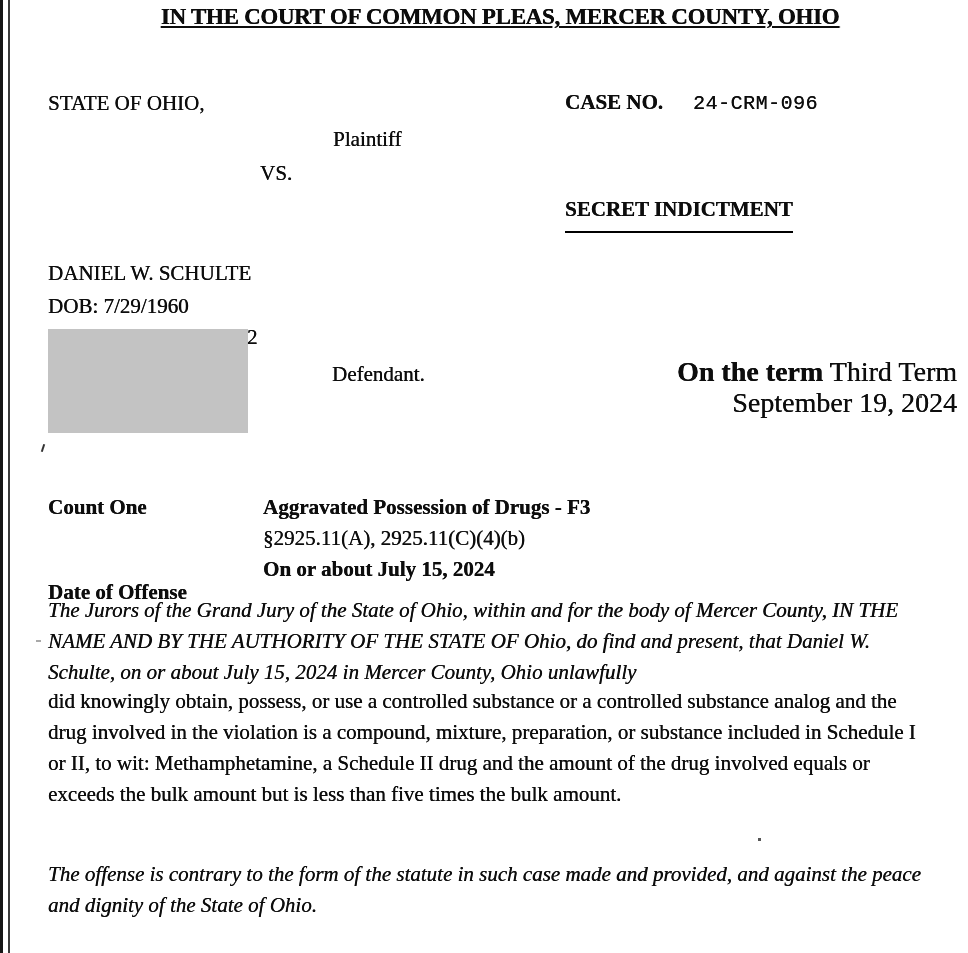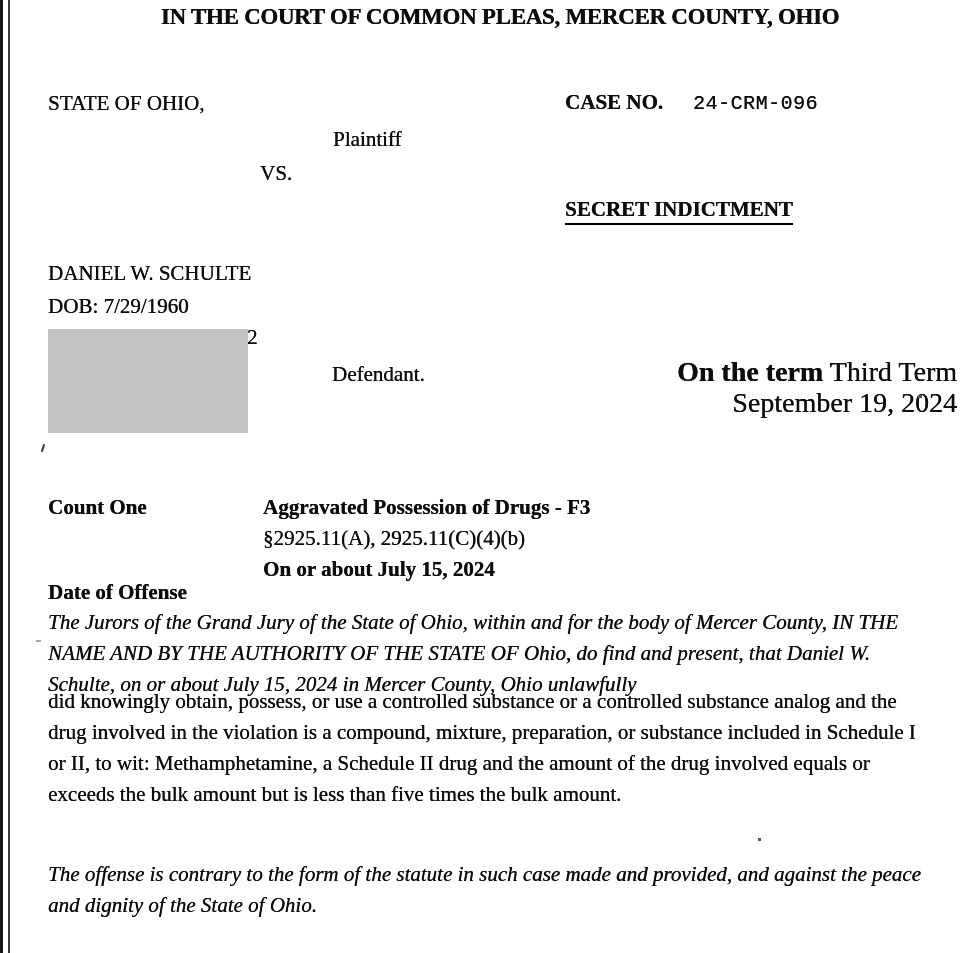--- a/index.html
+++ b/index.html
@@ -23,32 +23,33 @@
     white-space: normal;
   }
   .page-title {
     top: 4px; left: 32px; right: 0;
     text-align: center;
     font-size: 23px;
     font-weight: bold;
     letter-spacing: -0.3px;
     text-shadow: 0.4px 0 0 #000;
     margin: 0;
+    text-decoration: underline;
   }
   .edge-line-outer { left: 0; top: 0; width: 3px; height: 953px; background: #161616; }
   .edge-line-inner { left: 8px; top: 0; width: 2px; height: 953px; background: #3a3a3a; }
   .mono-val {
     font-family: "Liberation Mono", "DejaVu Sans Mono", monospace;
     font-size: 20px;
     margin-left: 30px;
     letter-spacing: 0.5px;
   }
   .underlined-head {
     border-bottom: 2.5px solid #000;
-    padding-bottom: 2px;
+    padding-bottom: 10px;
   }
   .redaction {
     left: 48px; top: 329px; width: 200px; height: 104px;
     background: #c3c3c3;
   }
   .term-block {
     left: 565px; top: 356px; width: 392px;
     font-size: 28px; line-height: 31px;
     text-shadow: 0.3px 0 0 currentColor;
     text-align: right;
@@ -96,21 +97,21 @@
     <span class="b">On the term</span>
     <span>Third Term September 19, 2024</span>
   </div>
 
   <div class="abs txt b" style="left:48px; top:495px;">Count One</div>
   <div class="abs txt b" style="left:263px; top:495px;">Aggravated Possession of Drugs - F3</div>
   <div class="abs txt" style="left:263px; top:526px;">§2925.11(A), 2925.11(C)(4)(b)</div>
   <div class="abs txt b" style="left:48px; top:557px;margin-top:23px;">Date of Offense</div>
   <div class="abs txt" style="left:263px; top:557px;font-weight:bold;">On or about July 15, 2024</div>
 
-  <div class="abs para i" style="left:48px; top:595px;margin-top:12px;">The Jurors of the Grand Jury of the State of Ohio, within and for the body of Mercer County, IN THE NAME AND BY THE AUTHORITY OF THE STATE OF Ohio, do find and present, that Daniel W. Schulte, on or about July 15, 2024 in Mercer County, Ohio unlawfully</div>
+  <div class="abs para i" style="left:48px; top:595px;">The Jurors of the Grand Jury of the State of Ohio, within and for the body of Mercer County, IN THE NAME AND BY THE AUTHORITY OF THE STATE OF Ohio, do find and present, that Daniel W. Schulte, on or about July 15, 2024 in Mercer County, Ohio unlawfully</div>
 
   <div class="abs para" style="left:48px; top:686px;">did knowingly obtain, possess, or use a controlled substance or a controlled substance analog and the drug involved in the violation is a compound, mixture, preparation, or substance included in Schedule I or II, to wit: Methamphetamine, a Schedule II drug and the amount of the drug involved equals or exceeds the bulk amount but is less than five times the bulk amount.</div>
 
   <div class="abs para i" style="left:48px; top:859px;">The offense is contrary to the form of the statute in such case made and provided, and against the peace and dignity of the State of Ohio.</div>
 
   <div class="abs art-quote"></div>
   <div class="abs art-dot-right"></div>
   <div class="abs art-dot-mid"></div>
   <div class="abs art-dash-left"></div>
 

